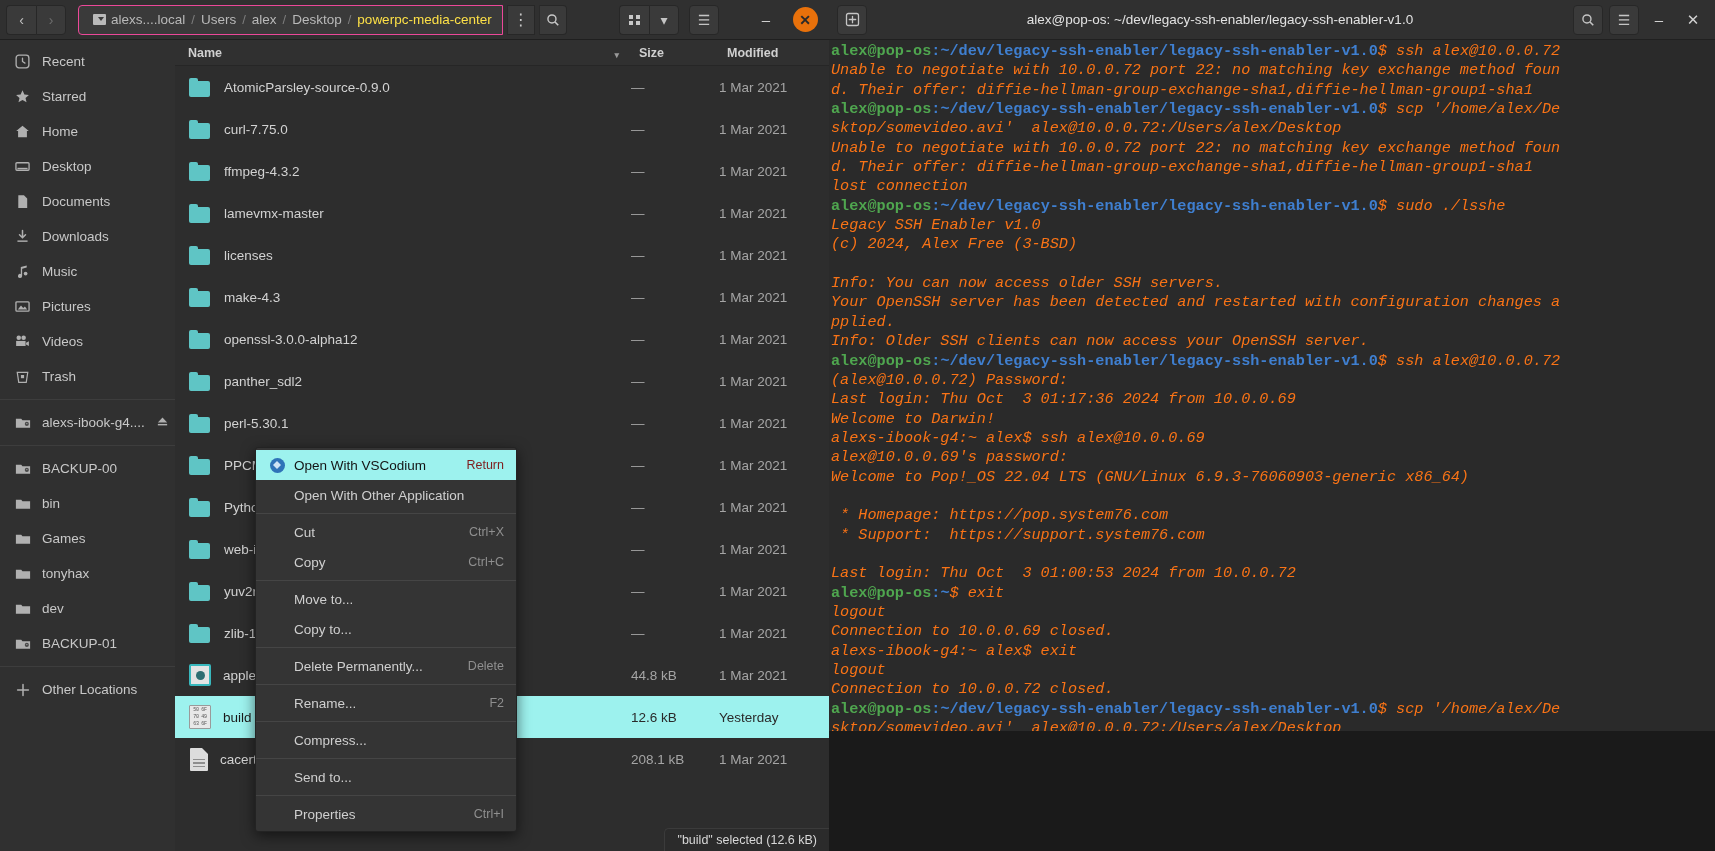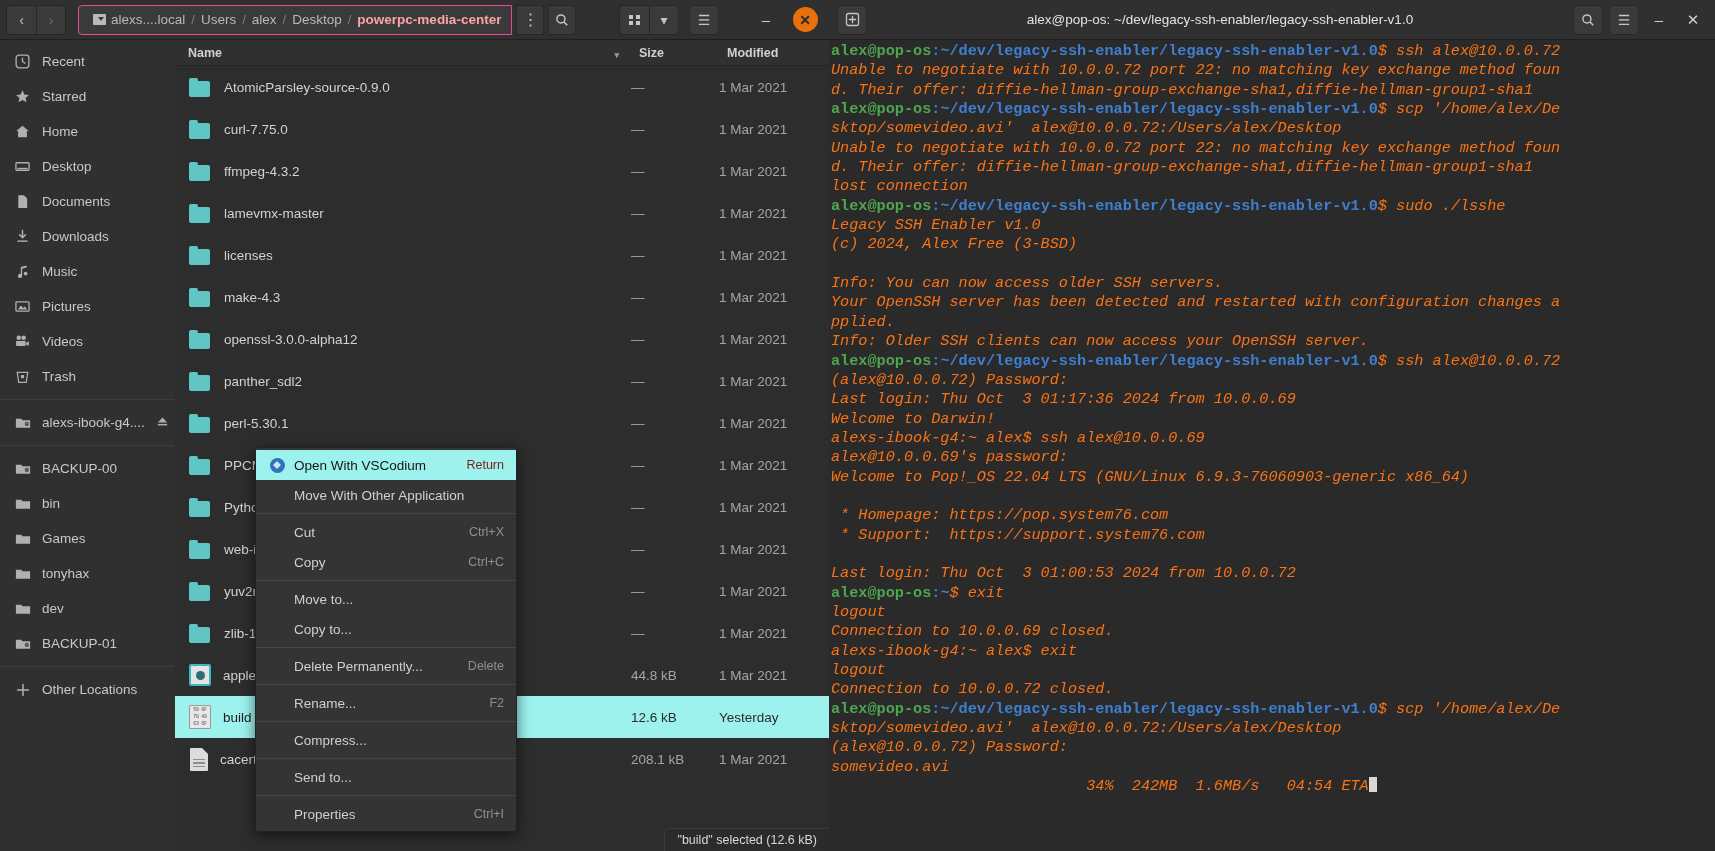--- a/index.html
+++ b/index.html
@@ -43,21 +43,21 @@
     height: 30px;
     background: #3a3a3a; border: 1px solid #ec4899;
     border-radius: 4px 0 0 4px;
     padding: 0 4px 0 8px;
     margin-left: 8px;
   }
   #pathbar .crumb {
     color: #b9b9b9; font-size: 13.5px;
     padding: 0 6px; white-space: nowrap; cursor: default;
   }
-  #pathbar .crumb.current { color: #fca5a5; font-weight: bold; }
+  #pathbar .crumb.current { color: #fde047; font-weight: normal; }
   #pathbar .sep { color: #7d7d7d; font-size: 13px; }
   .drive-glyph {
     display: inline-block; width: 13px; height: 11px;
     background: #b9b9b9; border-radius: 1px;
     position: relative; margin-right: 5px; vertical-align: -1px;
   }
   .drive-glyph::after {
     content: ""; position: absolute; right: 2px; top: 3px;
     width: 0; height: 0;
     border-left: 3px solid transparent; border-right: 3px solid transparent;
@@ -186,21 +186,21 @@
     display: flex; align-items: center; justify-content: center;
   }
   .vscodium-ico::after {
     content: ""; width: 8px; height: 8px;
     background: #cfe4f5; clip-path: polygon(50% 0, 100% 50%, 50% 100%, 0 50%);
   }
 
   
   #terminal {
     position: absolute; left: 829px; top: 0;
-    width: 886px; height: 851px;
+    width: 886px; height: 731px;
     background: #2a2a2a; overflow: hidden;
   }
   #term-titlebar {
     height: 40px; background: #303030;
     display: flex; align-items: center; padding: 0 8px; gap: 6px;
     border-bottom: 1px solid #202020;
   }
   #term-titlebar .tbtn {
     width: 30px; height: 30px; border-radius: 4px;
     background: #3a3a3a; border: 1px solid #272727;
@@ -634,21 +634,21 @@
 
     <div id="ctxmenu">
         <div class="mi hl">
           <span class="micon">
             <span class="vscodium-ico"></span>
           </span>
           <span class="mlabel">Open With VSCodium</span>
           <span class="maccel">Return</span>
         </div>
         <div class="mi noicon">
-          <span class="mlabel">Move With Other Application</span>
+          <span class="mlabel">Open With Other Application</span>
         </div>
         <div class="msep"></div>
         <div class="mi noicon">
           <span class="mlabel">Cut</span>
           <span class="maccel">Ctrl+X</span>
         </div>
         <div class="mi noicon">
           <span class="mlabel">Copy</span>
           <span class="maccel">Ctrl+C</span>
         </div>

